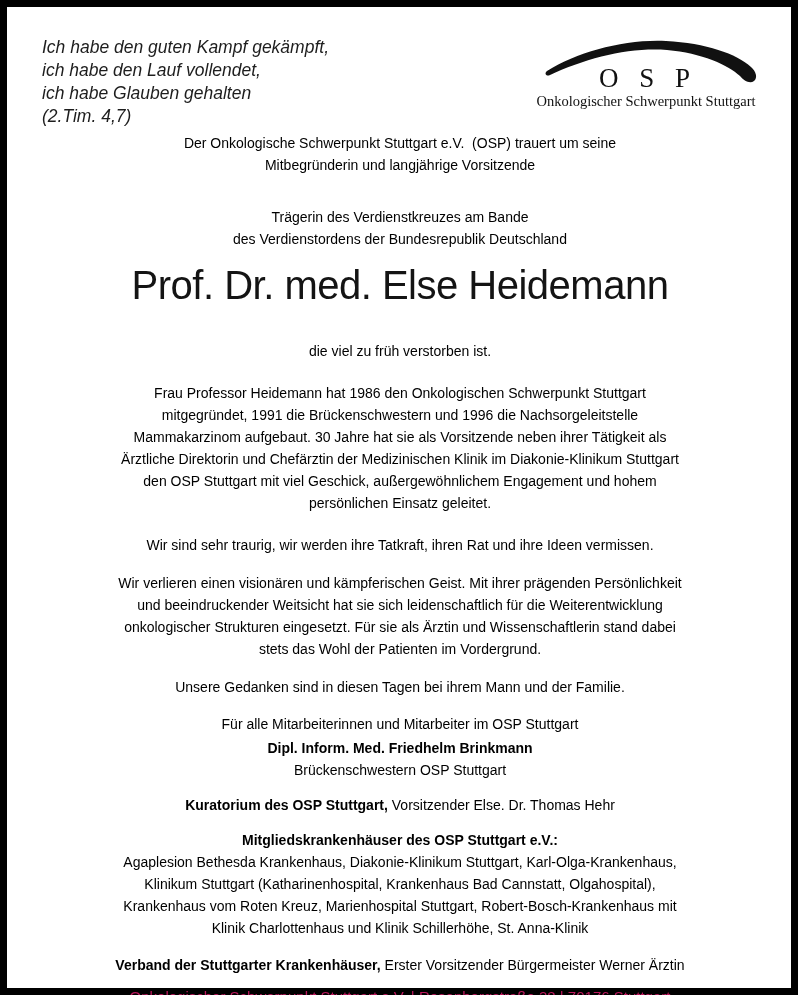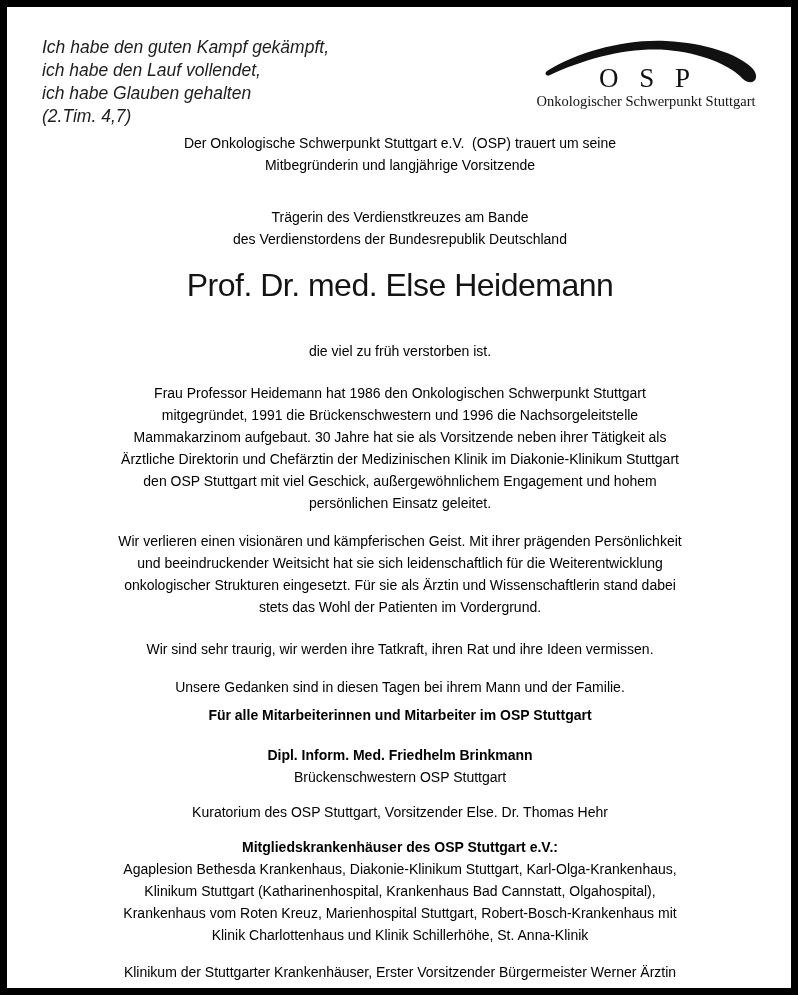--- a/index.html
+++ b/index.html
@@ -39,38 +39,38 @@
   .logo { width:240px; margin-top:-6px; margin-right:-4px; }
   .logo svg { display:block; width:240px; height:82px; }
   .center { text-align:center; }
   .pre  { white-space:pre-line; }
   .prew { white-space:pre-wrap; }
   .body-text { font-size:14px; line-height:22px; color:#000000; }
   .intro   { margin-top:4px; }
   .honor   { margin-top:30px; }
   .name {
     margin-top:8px;
-    font-size:32px;
+    font-size:40px;
     line-height:54px;
     font-weight:400;
     letter-spacing:-0.5px;
     color:#141414;
   }
   .subline   { margin-top:28px; }
   .para1     { margin-top:20px; }
   .para2     { margin-top:16px; }
   .sad       { margin-top:20px; }
   .thoughts  { margin-top:16px; }
-  .staff     { margin-top:6px; font-weight:bold; }
-  .brink     { margin-top:18px; }
+  .staff     { margin-top:15px; font-weight:normal; }
+  .brink     { margin-top:2px; }
   .brink .sig-name { font-weight:bold; }
   .kurat     { margin-top:13px; }
   .mk-head   { margin-top:13px; font-weight:bold;text-align:center; }
   .verband   { margin-top:15px; }
-  .bold-seg  { font-weight:normal; }
+  .bold-seg  { font-weight:bold; }
   .footer    { margin-top:11px; font-size:15px; line-height:19px; color:#be185d; }
 </style>
 </head>
 <body>
 
 <div class="page">
   <div class="frame"></div>
   <div class="content">
 
     <div class="header">
@@ -104,43 +104,43 @@
 
     <div class="center body-text subline">die viel zu früh verstorben ist.</div>
 
     <div class="center body-text para1 pre">Frau Professor Heidemann hat 1986 den Onkologischen Schwerpunkt Stuttgart
 mitgegründet, 1991 die Brückenschwestern und 1996 die Nachsorgeleitstelle
 Mammakarzinom aufgebaut. 30 Jahre hat sie als Vorsitzende neben ihrer Tätigkeit als
 Ärztliche Direktorin und Chefärztin der Medizinischen Klinik im Diakonie-Klinikum Stuttgart
 den OSP Stuttgart mit viel Geschick, außergewöhnlichem Engagement und hohem
 persönlichen Einsatz geleitet.</div>
 
+    <div class="center body-text sad">Wir sind sehr traurig, wir werden ihre Tatkraft, ihren Rat und ihre Ideen vermissen.</div>
+
     <div class="center body-text para2 pre">Wir verlieren einen visionären und kämpferischen Geist. Mit ihrer prägenden Persönlichkeit
 und beeindruckender Weitsicht hat sie sich leidenschaftlich für die Weiterentwicklung
 onkologischer Strukturen eingesetzt. Für sie als Ärztin und Wissenschaftlerin stand dabei
 stets das Wohl der Patienten im Vordergrund.</div>
-
-    <div class="center body-text sad">Wir sind sehr traurig, wir werden ihre Tatkraft, ihren Rat und ihre Ideen vermissen.</div>
 
     <div class="center body-text thoughts">Unsere Gedanken sind in diesen Tagen bei ihrem Mann und der Familie.</div>
 
     <div class="center body-text staff">Für alle Mitarbeiterinnen und Mitarbeiter im OSP Stuttgart</div>
 
     <div class="center body-text brink">
       <div class="sig-name">Dipl. Inform. Med. Friedhelm Brinkmann</div>
       <div>Brückenschwestern OSP Stuttgart</div>
     </div>
 
     <div class="center body-text kurat"><span class="bold-seg">Kuratorium des OSP Stuttgart,</span><span> Vorsitzender Else. Dr. Thomas Hehr</span></div>
 
     <div class="center body-text mk-head">Mitgliedskrankenhäuser des OSP Stuttgart e.V.:</div>
 
     <div class="center body-text pre">Agaplesion Bethesda Krankenhaus, Diakonie-Klinikum Stuttgart, Karl-Olga-Krankenhaus,
 Klinikum Stuttgart (Katharinenhospital, Krankenhaus Bad Cannstatt, Olgahospital),
 Krankenhaus vom Roten Kreuz, Marienhospital Stuttgart, Robert-Bosch-Krankenhaus mit
 Klinik Charlottenhaus und Klinik Schillerhöhe, St. Anna-Klinik</div>
 
-    <div class="center body-text verband"><span class="bold-seg">Klinikum der Stuttgarter Krankenhäuser,</span><span> Erster Vorsitzender Bürgermeister Werner Ärztin</span></div>
+    <div class="center body-text verband"><span class="bold-seg">Verband der Stuttgarter Krankenhäuser,</span><span> Erster Vorsitzender Bürgermeister Werner Ärztin</span></div>
 
     <div class="center footer">Onkologischer Schwerpunkt Stuttgart e.V. | Rosenbergstraße 38 | 70176 Stuttgart</div>
 
   </div>
 </div>
 
 </body></html>

